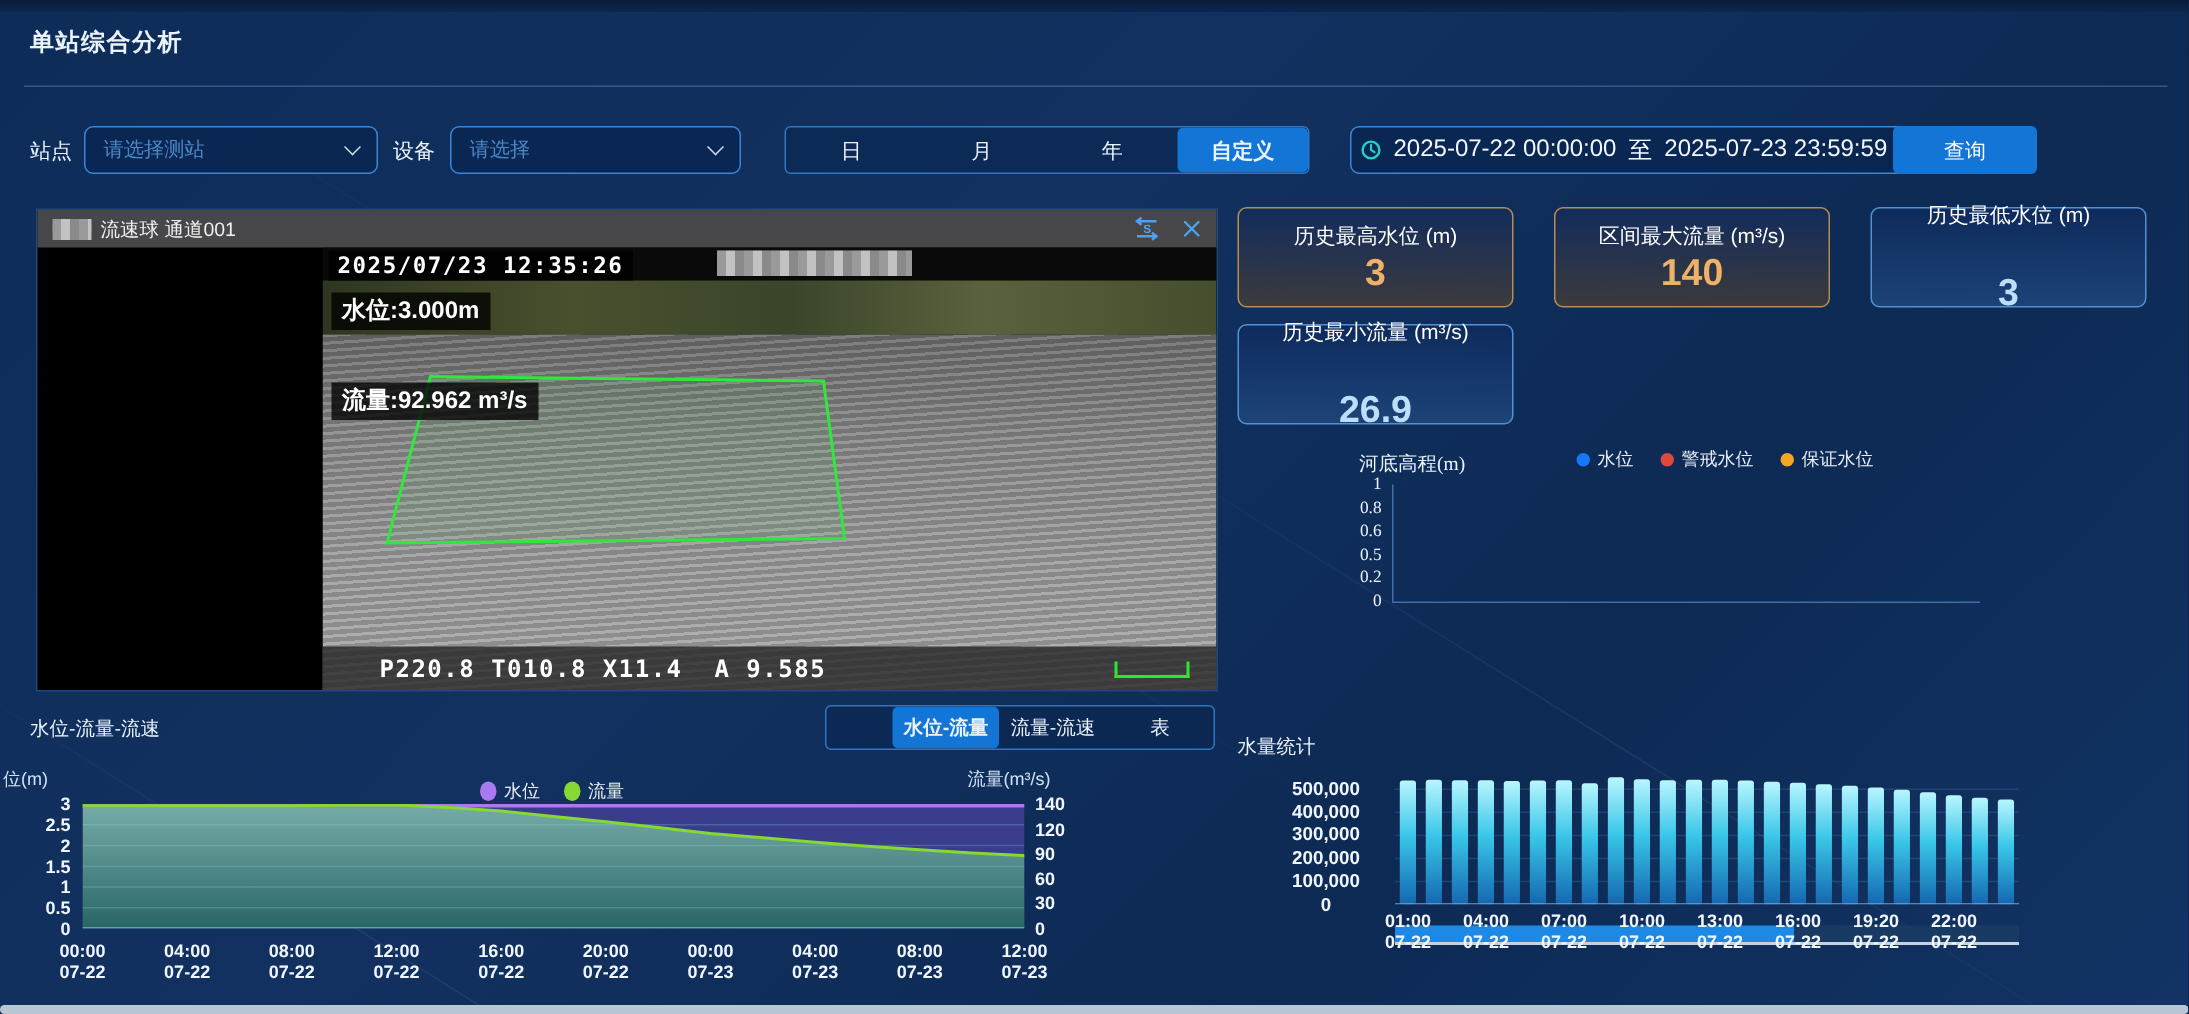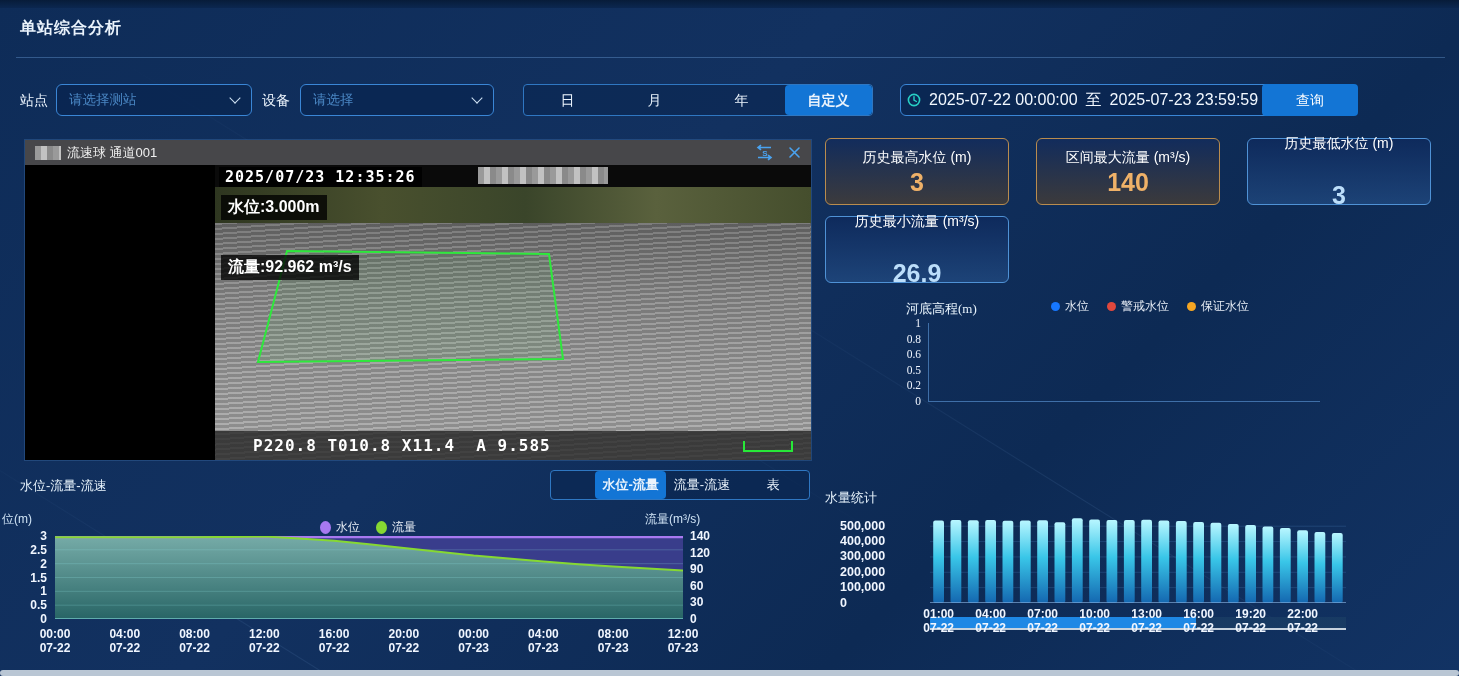--- a/index.html
+++ b/index.html
@@ -85,21 +85,21 @@
   .fc-tick-l{position:absolute;width:45px;left:2px;text-align:right;font-size:12px;font-weight:bold;color:#f0f6ff;}
   .fc-tick-r{position:absolute;left:690px;font-size:12px;font-weight:bold;color:#f0f6ff;}
   .fc-xlab{position:absolute;width:56px;text-align:center;font-size:12px;font-weight:bold;color:#f0f6ff;line-height:14px;}
   #flow-legend{position:absolute;left:320px;top:14px;display:flex;gap:16px;align-items:center;z-index:3;}
   .lg-ell{width:11px;height:13px;border-radius:50%;}
   #flow-svg{position:absolute;left:55px;top:31px;}
 
   
   #volume{position:absolute;left:820px;top:465px;width:639px;height:211px;}
   #volume-title{position:absolute;left:5px;top:24px;font-size:13px;color:#e8f4fd;}
-  .vol-ylab{position:absolute;width:88px;left:20px;text-align:left;font-size:12.5px;font-weight:bold;color:#f0f6ff;}
+  .vol-ylab{position:absolute;width:88px;left:20px;text-align:center;font-size:12.5px;font-weight:bold;color:#f0f6ff;}
   .vol-xlab{position:absolute;width:54px;text-align:center;font-size:12px;font-weight:bold;color:#f0f6ff;line-height:14px;}
   #volume-svg{position:absolute;left:110px;top:52px;}
   #datazoom{position:absolute;left:110px;top:152px;width:416px;height:11px;background:linear-gradient(175deg,rgba(190,215,235,.45) 0 1.5px,rgba(25,60,100,.85) 1.5px);border-bottom:2px solid #c6d2de;cursor:pointer;}
   #datazoom-fill{position:absolute;left:0;top:0;height:100%;background:#1e88e5;}
 
   #bottom-strip{position:absolute;left:0;top:670px;width:100%;height:6px;background:#b9c6d4;border-radius:3px;}
 </style>
 </head>
 <body>
 

